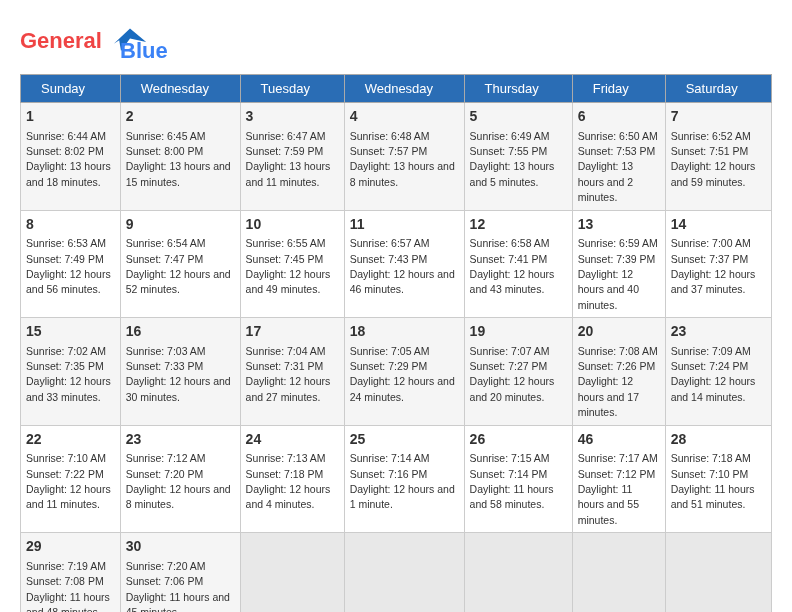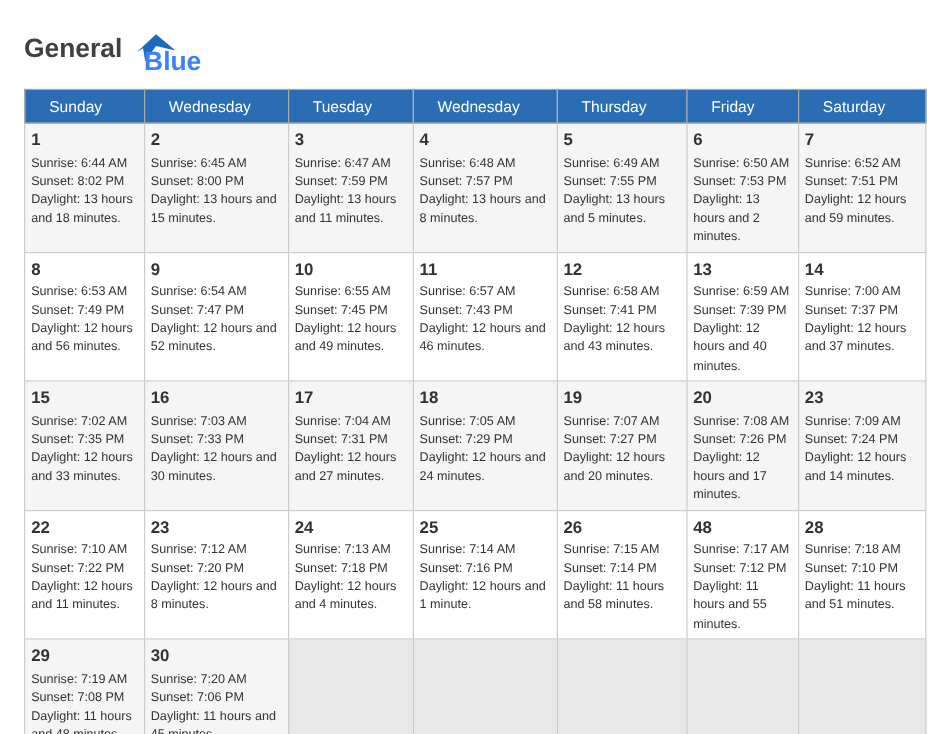--- a/index.html
+++ b/index.html
@@ -82,21 +82,21 @@
     }
   </style>
 </head>
 <body>
 
 <div class="header">
   <div class="logo">
     <div>
       <div style="display:flex;align-items:center;">
         <div style="font-size:22px;font-weight:bold;line-height:1.1;">
-          <span style="color:#404040;">General</span>
+          <span style="color:#ef4444;">General</span>
           <svg class="logo-bird" viewBox="0 0 40 40" style="display:inline-block;vertical-align:middle;width:36px;height:36px;">
             <polygon points="20,5 38,20 20,16 10,30 8,18 2,22" fill="#1a6bbf"></polygon>
           </svg>
         </div>
         <div style="font-size:22px;font-weight:bold;color:#3b82f6;margin-left:-28px;margin-top:18px;">Blue</div>
       </div>
     </div>
   </div>
   <div class="title-block">
     <div class="month-title"></div>
@@ -222,21 +222,21 @@
       </td>
         <td>
         <span class="day-num">25</span>
         <span class="day-info">Sunrise: 7:14 AM<br>Sunset: 7:16 PM<br>Daylight: 12 hours and 1 minute.</span>
       </td>
         <td>
         <span class="day-num">26</span>
         <span class="day-info">Sunrise: 7:15 AM<br>Sunset: 7:14 PM<br>Daylight: 11 hours and 58 minutes.</span>
       </td>
         <td>
-        <span class="day-num">48</span>
+        <span class="day-num">46</span>
         <span class="day-info">Sunrise: 7:17 AM<br>Sunset: 7:12 PM<br>Daylight: 11 hours and 55 minutes.</span>
       </td>
         <td>
         <span class="day-num">28</span>
         <span class="day-info">Sunrise: 7:18 AM<br>Sunset: 7:10 PM<br>Daylight: 11 hours and 51 minutes.</span>
       </td>
       </tr>
       <tr>
         <td>
         <span class="day-num">29</span>

